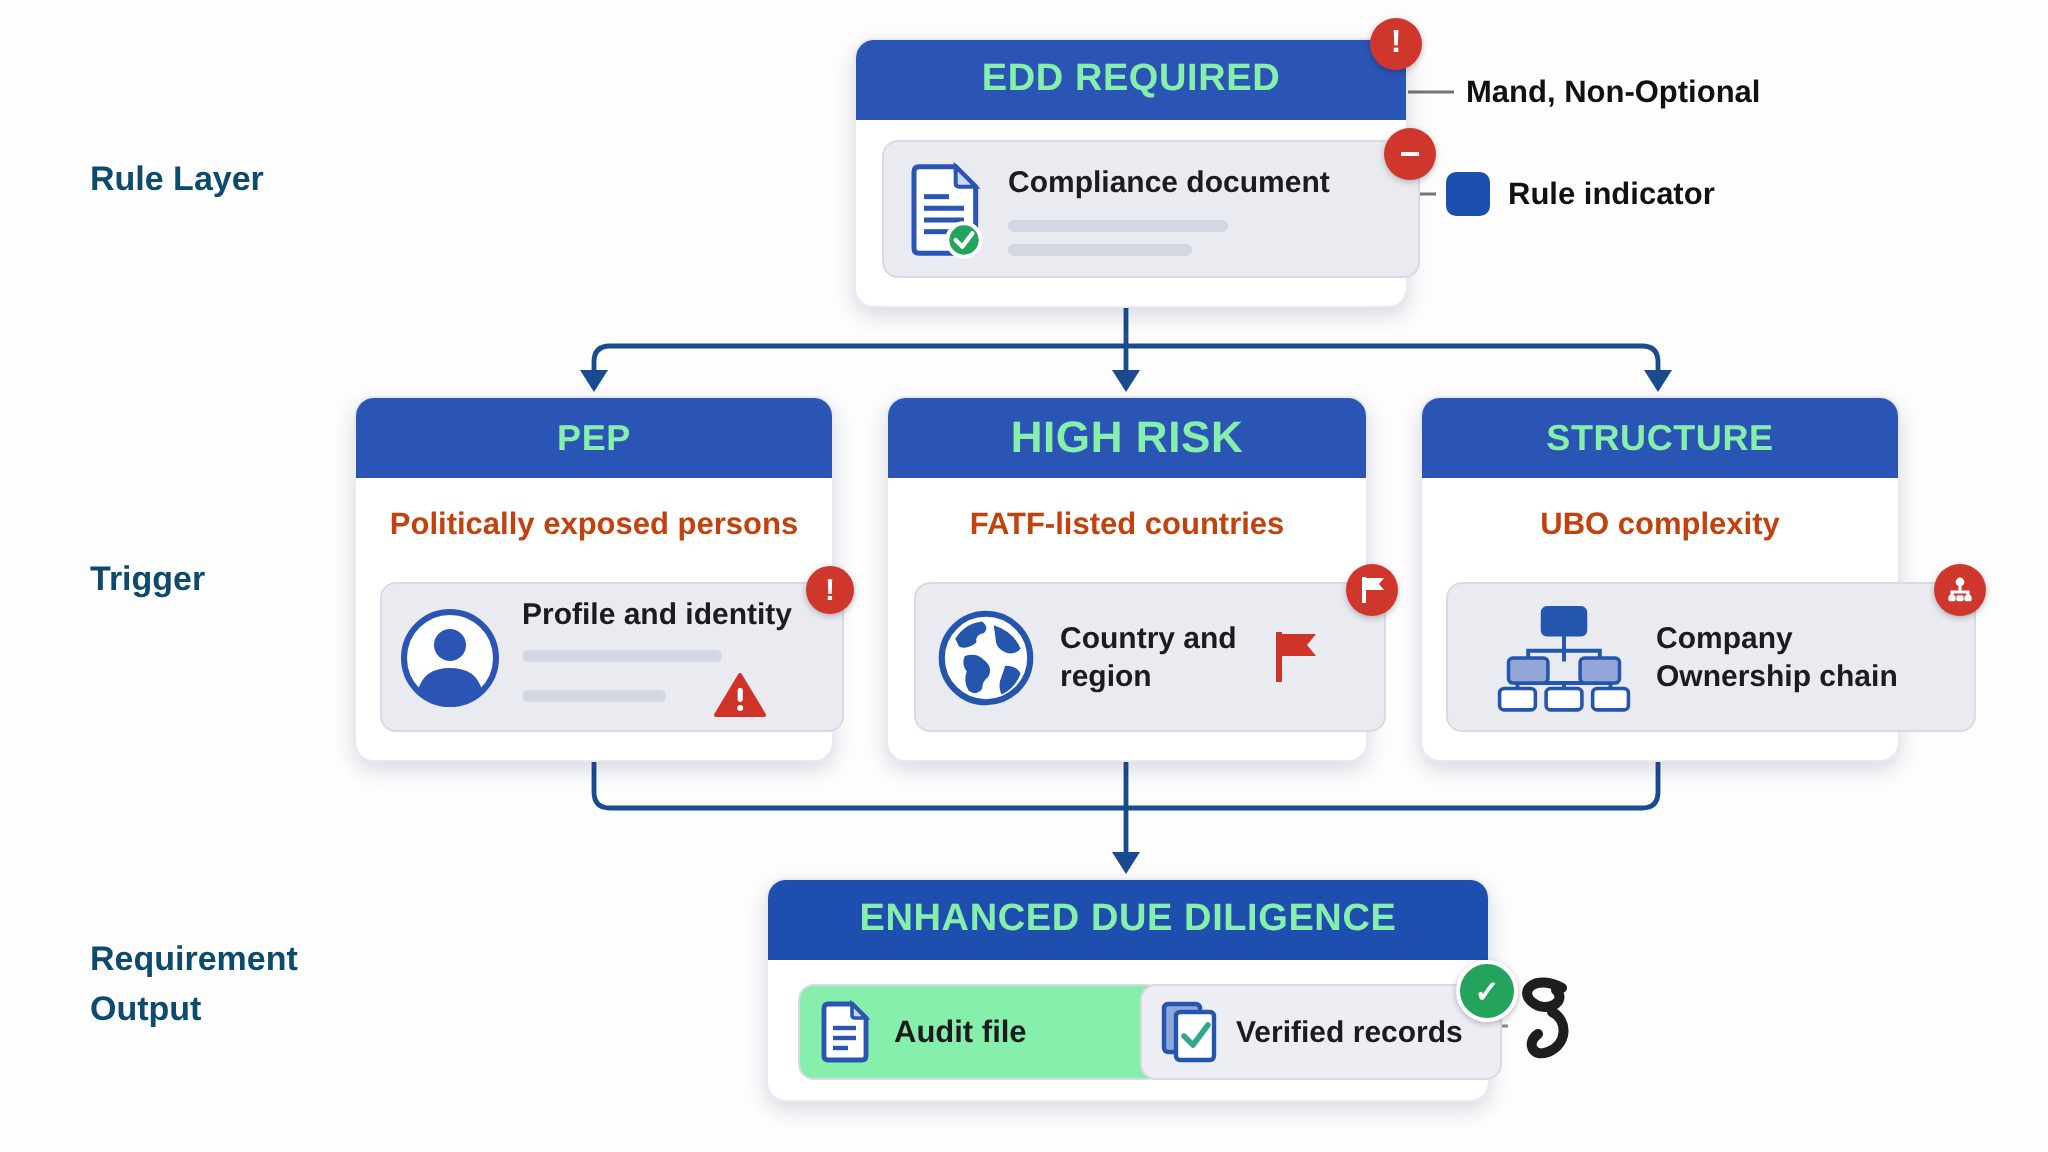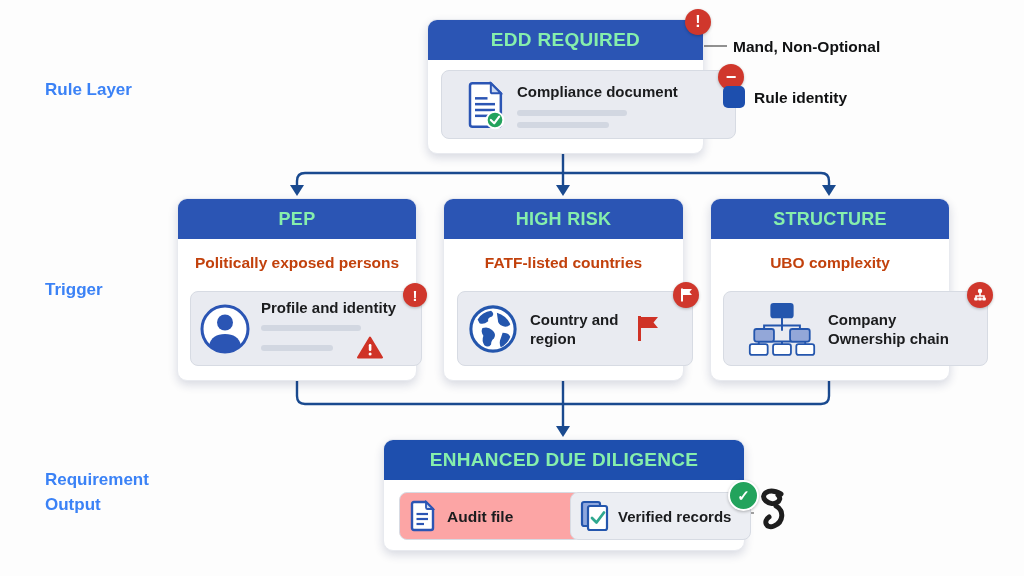--- a/index.html
+++ b/index.html
@@ -1,20 +1,20 @@
 <!DOCTYPE html>
 <html><head>
 <meta charset="utf-8">
 <style>
   html,body{margin:0;padding:0;background:#fff;}
   #stage{
     position:relative;width:1024px;height:576px;background:#fdfdfd;overflow:hidden;
     font-family:"Liberation Sans",sans-serif;color:#17181a;
   }
-  .side-label{position:absolute;font-size:17px;font-weight:700;color:#3b82f6;line-height:25px;}
+  .side-label{position:absolute;font-size:17px;font-weight:700;color:#0c4a6e;line-height:25px;}
   
   .node{
     position:absolute;background:#fff;border:1px solid #e8eaef;border-radius:10px;
     box-shadow:0 4px 10px rgba(25,40,90,.16);
   }
   .node-header{
     position:absolute;left:0;top:0;right:0;background:#2b55b4;border-radius:9px 9px 0 0;
     display:flex;align-items:center;justify-content:center;color:#86efac;font-weight:700;
     letter-spacing:.3px;
   }
@@ -66,21 +66,21 @@
     <div>Output</div>
   </div>
 
   <div class="node" style="left:427px;top:19px;width:275px;height:133px;">
     <div class="node-header" style="height:40px;font-size:19px;">
       <span>EDD REQUIRED</span>
     </div>
     <div class="badge red" style="width:26px;height:26px;left:257px;top:-11px;font-size:16px;">
       <span>!</span>
     </div>
-    <div class="mini-card" style="left:13px;top:50px;width:247px;height:67px;padding:0 23px;">
+    <div class="mini-card" style="left:13px;top:50px;width:247px;height:67px;padding:0 10px;">
       <span>
         <svg width="40" height="50" viewBox="0 0 48 58">
           <path d="M9 3 H31 L43 15 V52 Q43 55 40 55 H9 Q6 55 6 52 V6 Q6 3 9 3 Z" fill="#fff" stroke="#2b55b4" stroke-width="3"></path>
           <path d="M31 3 V13 Q31 15 33 15 H43 Z" fill="#cdd9f0" stroke="#2b55b4" stroke-width="2.4"></path>
           <line x1="12" y1="21" x2="27" y2="21" stroke="#2b55b4" stroke-width="3"></line>
           <line x1="12" y1="28" x2="36" y2="28" stroke="#2b55b4" stroke-width="3"></line>
           <line x1="12" y1="35" x2="36" y2="35" stroke="#2b55b4" stroke-width="3"></line>
           <line x1="12" y1="42" x2="30" y2="42" stroke="#2b55b4" stroke-width="3"></line>
           <circle cx="36" cy="47" r="10" fill="#23a35c" stroke="#fff" stroke-width="2.4"></circle>
           <path d="M31 47 L35 51 L41 43" stroke="#fff" stroke-width="2.6" fill="none" stroke-linecap="round" stroke-linejoin="round"></path>
@@ -92,21 +92,21 @@
         <div class="bar" style="width:92px;margin-top:6px;"></div>
       </div>
       <div class="badge red" style="width:26px;height:26px;right:-9px;top:-7px;font-size:18px;">
         <span>−</span>
       </div>
     </div>
   </div>
 
   <div class="legend-text" style="left:733px;top:38px;">Mand, Non-Optional</div>
   <div class="legend-swatch" style="left:723px;top:86px;"></div>
-  <div class="legend-text" style="left:754px;top:89px;">Rule identity</div>
+  <div class="legend-text" style="left:754px;top:89px;">Rule indicator</div>
 
   <div class="node" style="left:177px;top:198px;width:238px;height:181px;">
     <div class="node-header" style="height:40px;font-size:18px;">
       <span>PEP</span>
     </div>
     <div class="subtitle" style="top:55px;">Politically exposed persons</div>
     <div class="mini-card" style="left:12px;top:92px;width:214px;height:73px;padding:0 8px;">
       <span>
         <svg width="52" height="52" viewBox="0 0 52 52">
           <circle cx="26" cy="26" r="23" fill="#fff" stroke="#2b55b4" stroke-width="3"></circle>
@@ -128,21 +128,21 @@
           </span>
         </div>
       </div>
       <div class="badge red" style="width:24px;height:24px;right:-6px;top:-9px;font-size:15px;">
         <span>!</span>
       </div>
     </div>
   </div>
 
   <div class="node" style="left:443px;top:198px;width:239px;height:181px;">
-    <div class="node-header" style="height:40px;font-size:18px;text-align:right;">
+    <div class="node-header" style="height:40px;font-size:22px;text-align:right;">
       <span>HIGH RISK</span>
     </div>
     <div class="subtitle" style="top:55px;">FATF-listed countries</div>
     <div class="mini-card" style="left:13px;top:92px;width:214px;height:73px;padding:0 10px;">
       <span>
         <svg width="50" height="50" viewBox="0 0 52 52">
           <circle cx="26" cy="26" r="23" fill="#fff" stroke="#2456ad" stroke-width="3.2"></circle>
           <path d="M10 16 Q15 8 24 7 Q28 10 25 13 Q20 14 21 18 Q16 22 12 20 Z" fill="#2456ad"></path>
           <path d="M30 9 Q40 12 44 21 Q41 25 36 23 Q31 21 31 16 Z" fill="#2456ad"></path>
           <path d="M15 25 Q21 23 25 27 Q30 31 27 36 Q24 38 24 42 Q21 46 17 43 Q14 38 16 33 Q13 29 15 25 Z" fill="#2456ad"></path>
@@ -197,21 +197,21 @@
           <rect x="5.2" y="9.6" width="3.6" height="3" rx="0.8" fill="#fff"></rect>
         </svg>
       </div>
     </div>
   </div>
 
   <div class="node" style="left:383px;top:439px;width:360px;height:110px;">
     <div class="node-header" style="height:40px;font-size:19px;background:#1e4fae;">
       <span>ENHANCED DUE DILIGENCE</span>
     </div>
-    <div class="mini-card" style="left:15px;top:52px;width:160px;height:46px;padding:0 10px;background:#fca5a5;">
+    <div class="mini-card" style="left:15px;top:52px;width:160px;height:46px;padding:0 10px;background:#86efac;">
       <span>
         <svg width="26" height="32" viewBox="0 0 26 32">
           <path d="M4 2 H16 L23 9 V28 Q23 30 21 30 H4 Q2 30 2 28 V4 Q2 2 4 2 Z" fill="#fff" stroke="#2b55b4" stroke-width="2.4"></path>
           <path d="M16 2 V7.5 Q16 9 17.5 9 H23 Z" fill="#cdd9f0" stroke="#2b55b4" stroke-width="1.8"></path>
           <line x1="6.5" y1="14" x2="18" y2="14" stroke="#2b55b4" stroke-width="2.2"></line>
           <line x1="6.5" y1="19" x2="18" y2="19" stroke="#2b55b4" stroke-width="2.2"></line>
           <line x1="6.5" y1="24" x2="14" y2="24" stroke="#2b55b4" stroke-width="2.2"></line>
         </svg>
       </span>
       <span class="card-label" style="margin-left:11px;font-size:15.5px;">Audit file</span>

